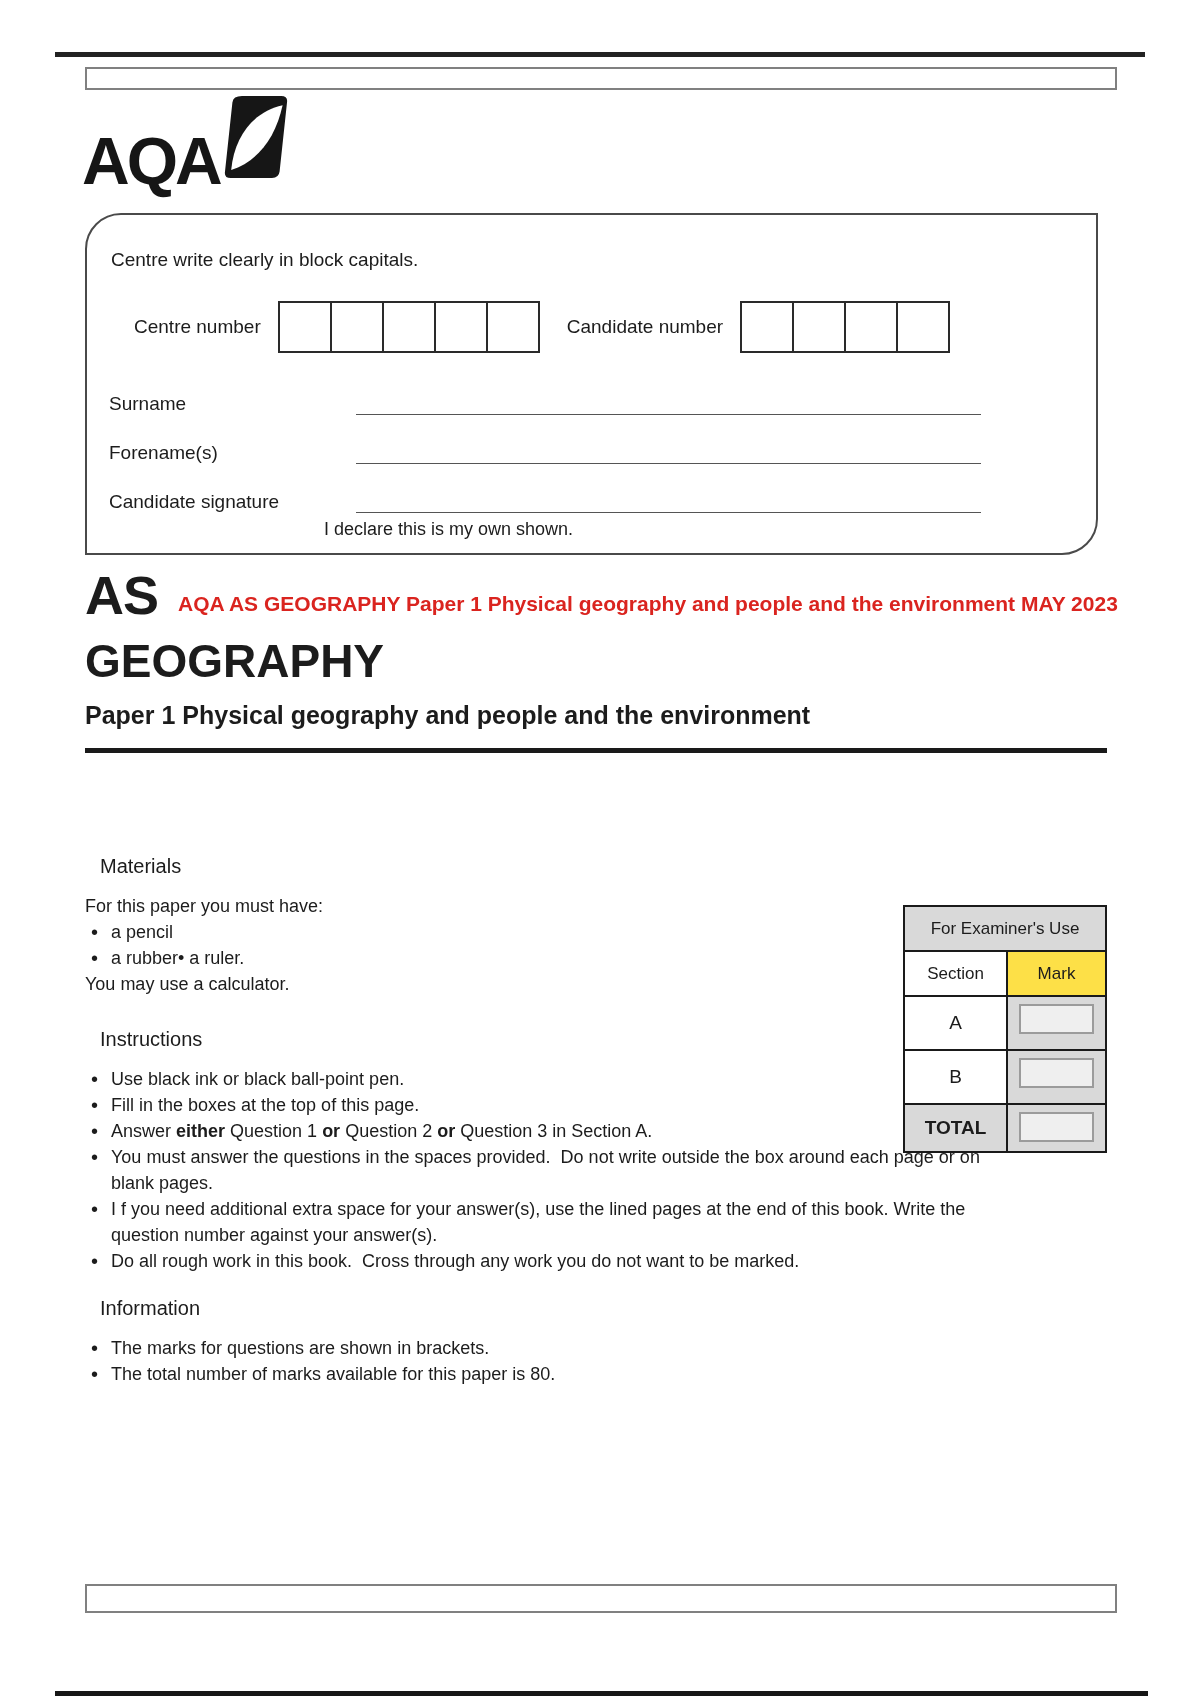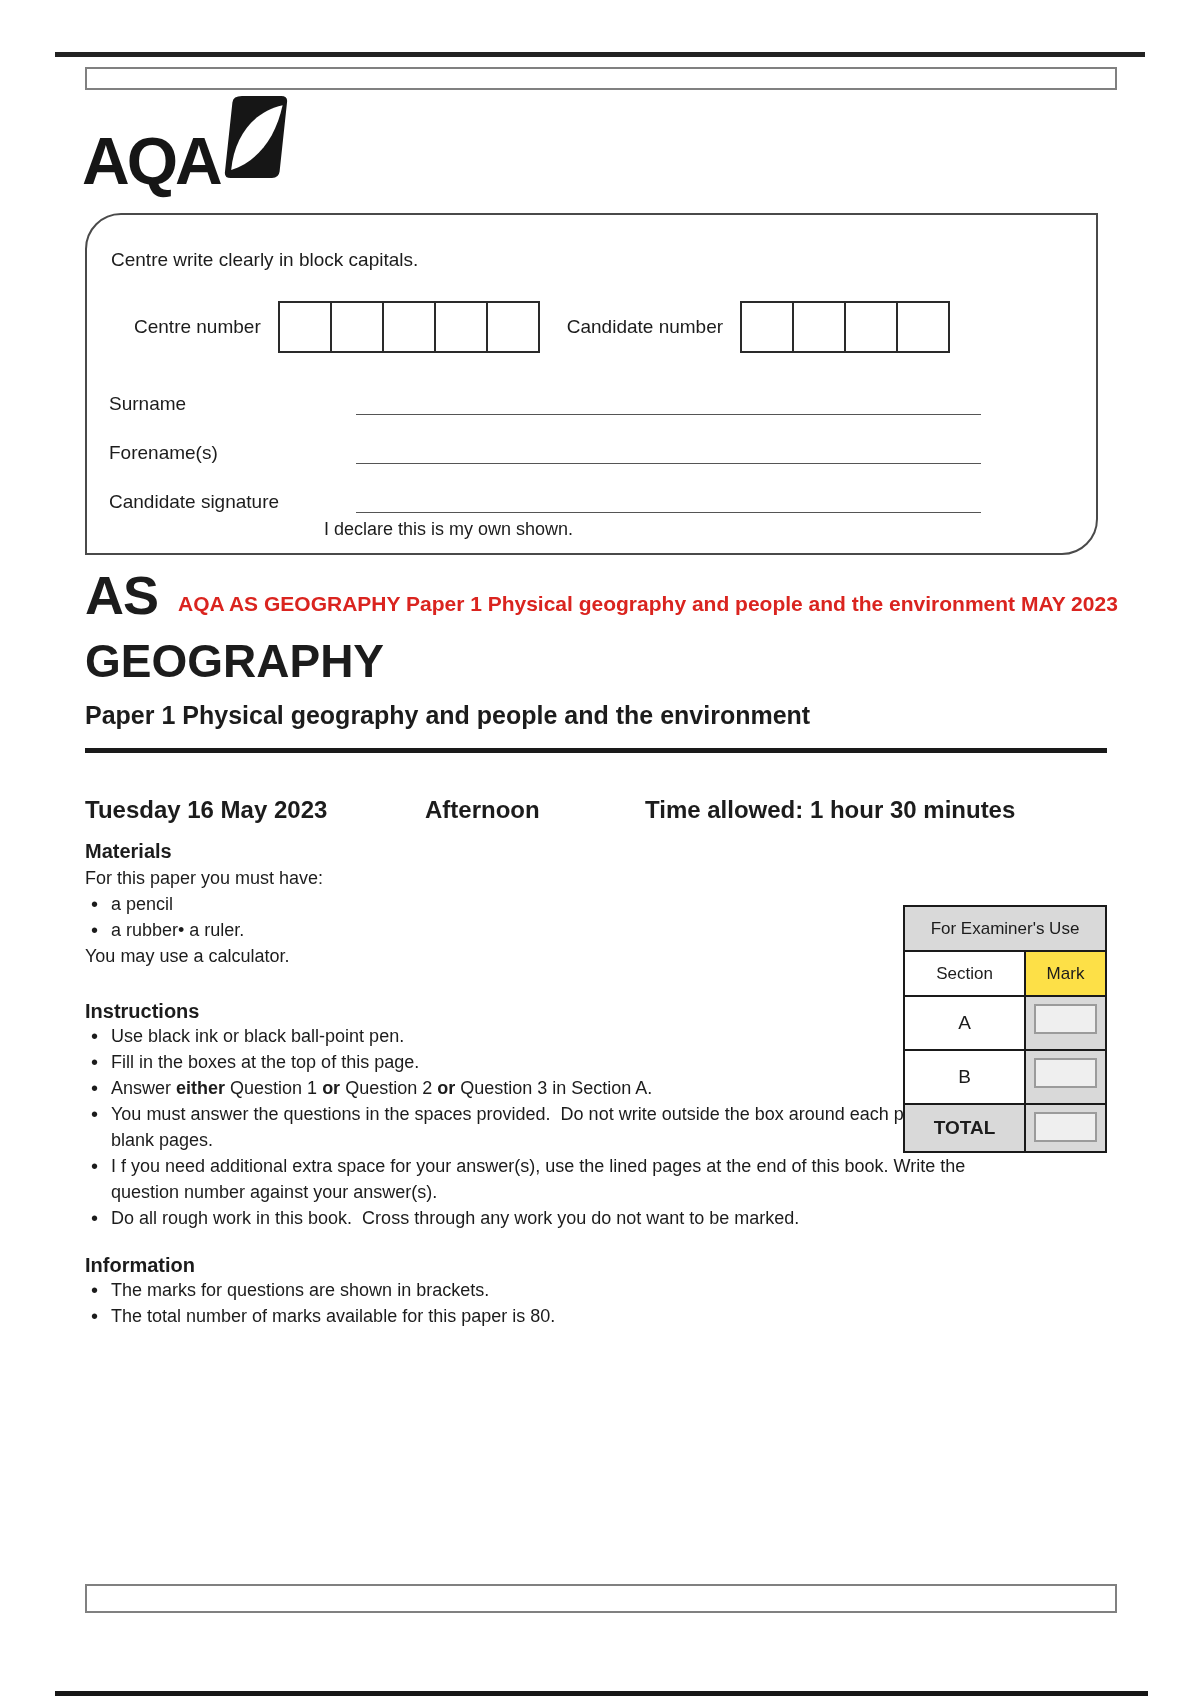--- a/index.html
+++ b/index.html
@@ -46,35 +46,35 @@
   .rule-mid{position:absolute;left:85px;top:748px;width:1022px;height:5px;background:#1a1a1a;}
 
   
   .exam-row{position:absolute;left:85px;top:796px;width:1022px;display:flex;font-size:24px;font-weight:bold;}
   .exam-date{width:340px;flex:none;}
   .exam-session{width:220px;flex:none;}
   .exam-time{flex:1;}
 
   
   .left-col{position:absolute;left:85px;top:839px;width:932px;font-size:18px;line-height:26px;}
-  .sec-heading{font-size:20px;font-weight:bold;line-height:24px;margin:0;}
+  .sec-heading{font-size:20px;font-weight:normal;line-height:24px;margin:15px;}
   .intro{margin:2px 0 0 0;}
   ul.blist{list-style:none;margin:0;padding:0;}
   ul.blist li{position:relative;padding-left:26px;margin:0;}
   ul.blist li::before{content:"\2022";position:absolute;left:6px;top:0;font-size:20px;}
   .note{margin:0;}
   .gap-lg{margin-top:30px;}
   .gap-md{margin-top:22px;}
 
   
   .xtable{position:absolute;left:903px;top:905px;width:204px;border:2.5px solid #1a1a1a;background:#d9d9d9;box-sizing:border-box;font-size:17px;}
   .xt-title{height:43px;display:flex;align-items:center;justify-content:center;background:#d9d9d9;border-bottom:2px solid #1a1a1a;}
   .xt-row{display:flex;border-bottom:2px solid #1a1a1a;}
   .xt-row:last-child{border-bottom:none;}
-  .xt-c1{width:121px;flex:none;display:flex;align-items:center;justify-content:center;border-right:2px solid #1a1a1a;box-sizing:border-box;}
+  .xt-c1{width:103px;flex:none;display:flex;align-items:center;justify-content:center;border-right:2px solid #1a1a1a;box-sizing:border-box;}
   .xt-c2{flex:1;}
   .xt-head{height:43px;}
   .xt-head .xt-c1{background:#fff;}
   .xt-head .xt-c2{background:#fde047;display:flex;align-items:center;justify-content:center;}
   .xt-sec{height:52px;}
   .xt-sec .xt-c1{background:#fff;font-size:19px;}
   .xt-sec .xt-c2{background:#d9d9d9;}
   .xt-total{height:46px;}
   .xt-total .xt-c1{background:#d9d9d9;font-weight:bold;font-size:19px;}
   .xt-total .xt-c2{background:#d9d9d9;}
@@ -137,25 +137,20 @@
 
   <div class="as-line">
     <span class="as-big">AS</span>
     <span class="red-line">AQA AS GEOGRAPHY Paper 1 Physical geography and people and the environment MAY 2023</span>
   </div>
 
   <div class="subject">GEOGRAPHY</div>
   <div class="paper-title">Paper 1 Physical geography and people and the environment</div>
   <div class="rule-mid"></div>
 
-  <div class="exam-row">
-    <span class="exam-date">Tuesday 16 May 2023</span>
-    <span class="exam-session">Afternoon</span>
-    <span class="exam-time">Time allowed: 1 hour 30 minutes</span>
-  </div>
 
   <div class="left-col">
     <p class="sec-heading">Materials</p>
     <p class="intro">For this paper you must have:</p>
     <ul class="blist">
         <li>a pencil</li>
         <li>a rubber• a ruler.</li>
       </ul>
     <p class="note">You may use a calculator.</p>
 

